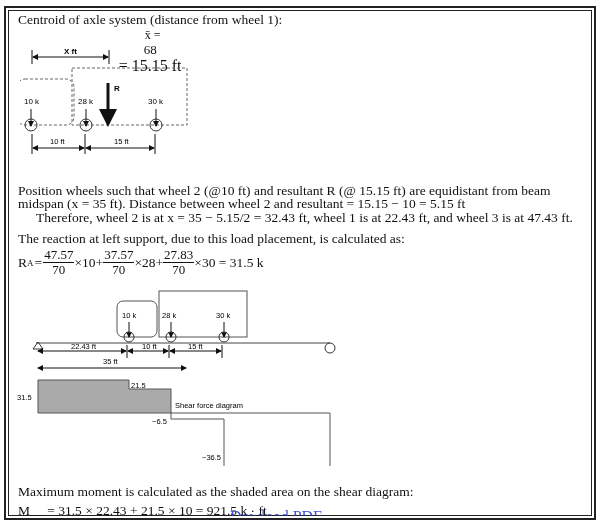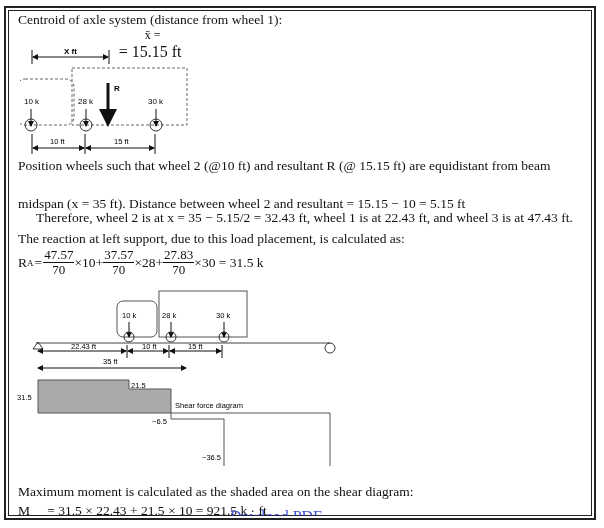--- a/index.html
+++ b/index.html
@@ -18,20 +18,21 @@
 </head>
 <body>
 
 <div class="frame-outer"></div>
 <div class="frame-inner"></div>
 
 <div class="math" style="left:18px; top:12px;flex-direction:column;">
   <span>Centroid of axle system (distance from wheel 1):</span>
   <span style="margin-left:5px; font-size:12px;">x̄ =</span>
   <span class="frac">
+    <span class="den">68</span>
   </span>
   <span style="font-size:16px;">= 15.15 ft</span>
 </div>
 
 <svg style="position:absolute; left:20px; top:44px;" width="180" height="112" viewBox="0 0 180 112">
   <defs>
     <marker id="ah" markerWidth="6" markerHeight="6" refX="5" refY="3" orient="auto">
         <path d="M0,0 L6,3 L0,6 z" fill="#111"></path>
       </marker>
     <marker id="ahs" markerWidth="6" markerHeight="6" refX="1" refY="3" orient="auto">
@@ -68,21 +69,21 @@
 
   <line x1="12" y1="90" x2="12" y2="110" stroke="#111"></line>
   <line x1="65" y1="90" x2="65" y2="110" stroke="#111"></line>
   <line x1="135" y1="90" x2="135" y2="110" stroke="#111"></line>
   <line x1="13" y1="104" x2="64" y2="104" stroke="#111" marker-start="url(#ahs)" marker-end="url(#ah)"></line>
   <line x1="66" y1="104" x2="134" y2="104" stroke="#111" marker-start="url(#ahs)" marker-end="url(#ah)"></line>
   <text x="30" y="100" font-size="7.5">10 ft</text>
   <text x="94" y="100" font-size="7.5">15 ft</text>
 </svg>
 
-<div class="t" style="left:18px; top:158px;">Position wheels such that wheel 2 (@10 ft) and resultant R (@ 15.15 ft) are equidistant from beam</div>
+<div class="t" style="left:18px; top:183px;">Position wheels such that wheel 2 (@10 ft) and resultant R (@ 15.15 ft) are equidistant from beam</div>
 <div class="t" style="left:18px; top:196px;">midspan (x = 35 ft). Distance between wheel 2 and resultant = 15.15 − 10 = 5.15 ft</div>
 <div class="t" style="left:36px; top:210px;">Therefore, wheel 2 is at x = 35 − 5.15/2 = 32.43 ft, wheel 1 is at 22.43 ft, and wheel 3 is at 47.43 ft.</div>
 <div class="t" style="left:18px; top:231px;text-align:right;">The reaction at left support, due to this load placement, is calculated as:</div>
 
 <div class="math" style="left:18px; top:248px;">
   <span>R</span>
     <sub style="font-size:9px;">A</sub>
   <span class="op">=</span>
   <span class="frac">
       <span class="num">47.57</span>

